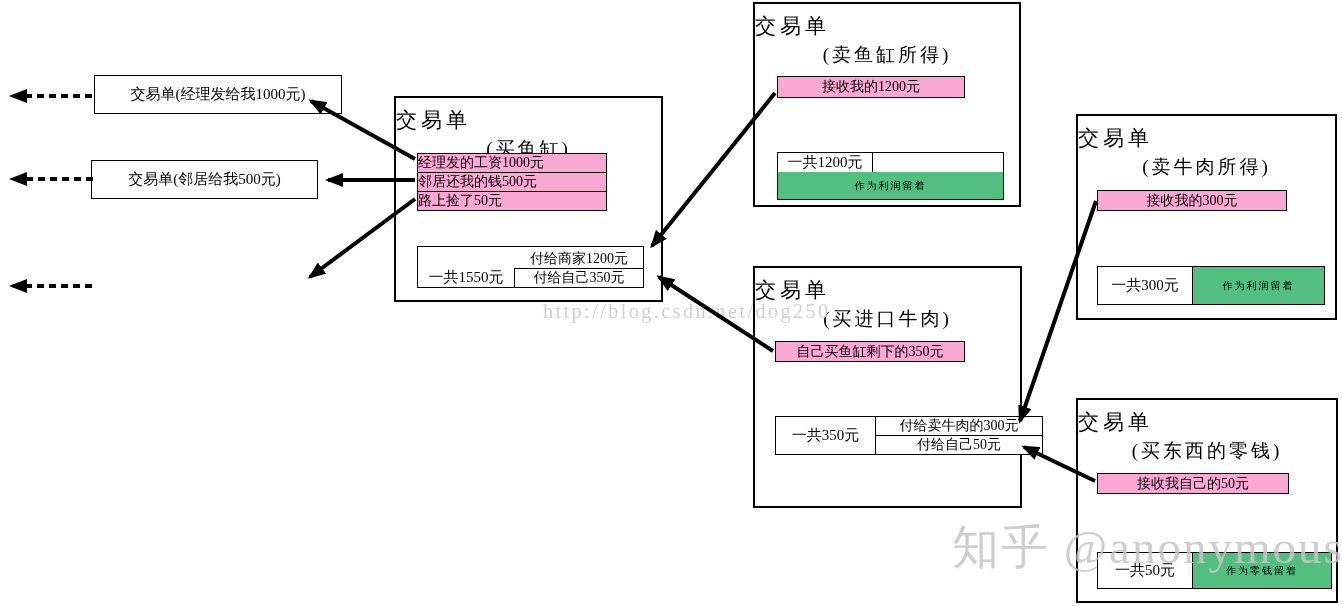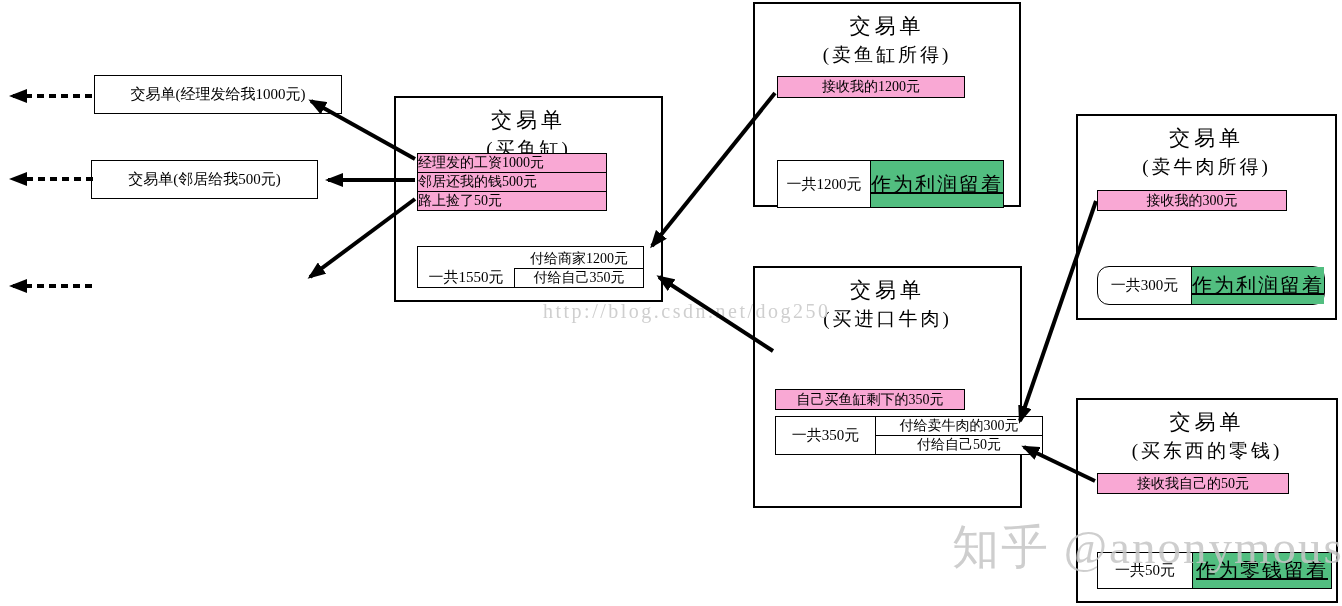--- a/index.html
+++ b/index.html
@@ -2,56 +2,56 @@
 <html><head>
 <meta charset="utf-8">
 <title>UTXO Transaction Diagram</title>
 <style>
   html,body{margin:0;padding:0;background:#fff;}
   body{font-family:"Liberation Serif","DejaVu Serif",serif;color:#000;}
   .stage{position:relative;width:1342px;height:606px;background:#fff;overflow:hidden;}
 
   
   .card{position:absolute;border:2px solid #000;background:#fff;box-sizing:border-box;}
-  .card-title{margin-top:8px;text-align:center;font-size:21px;letter-spacing:4px;white-space:nowrap;}
+  .card-title{margin-top:8px;font-size:21px;letter-spacing:4px;white-space:nowrap;}
   .card-subtitle{text-align:center;font-size:19px;letter-spacing:3px;white-space:nowrap;margin-top:2px;}
 
   .io-table{position:absolute;border:1.5px solid #000;background:#f9a8d4;box-sizing:border-box;}
   .in-row{height:18px;line-height:18px;text-align:left;font-size:14px;white-space:nowrap;overflow:hidden;}
   .in-row + .in-row{border-top:1.5px solid #000;}
   .single-in{display:flex;align-items:center;justify-content:center;font-size:14px;white-space:nowrap;}
 
   .out-table{position:absolute;border:1.5px solid #000;background:#fff;box-sizing:border-box;display:flex;}
   .total-cell{display:flex;align-items:center;justify-content:center;font-size:15px;white-space:nowrap;border-right:1.5px solid #000;box-sizing:border-box;}
   .out-col{flex:1;display:flex;flex-direction:column;}
   .out-row{flex:1;display:flex;align-items:center;justify-content:center;font-size:14px;white-space:nowrap;}
   .out-row + .out-row{border-top:1.5px solid #000;}
-  .out-green{font-size:20px;letter-spacing:2px;text-decoration:underline;}
+  .out-green{font-size:10px;letter-spacing:2px;}
 
   
   .c-buyfish{left:394px;top:96px;width:269px;height:206px;}
   .c-buyfish .io-table{left:21px;top:55px;width:190px;}
   .c-buyfish .out-table{left:21px;top:148px;width:227px;height:42px;align-items:flex-end;}
   .c-buyfish .total-cell{width:97px;}
 
   
   .c-sellfish{left:753px;top:2px;width:268px;height:205px;}
   .c-sellfish .io-table{left:22px;top:72px;width:188px;height:22px;}
-  .c-sellfish .out-table{left:22px;top:156px;width:227px;height:48px;}
+  .c-sellfish .out-table{left:22px;top:148px;width:227px;height:48px;flex-direction:column;}
   .c-sellfish .total-cell{width:95px;}
 
   
   .c-sellbeef{left:1076px;top:114px;width:261px;height:206px;}
   .c-sellbeef .io-table{left:19px;top:74px;width:190px;height:21px;}
-  .c-sellbeef .out-table{left:19px;top:150px;width:228px;height:39px;border-radius:12px;}
+  .c-sellbeef .out-table{left:19px;top:150px;width:228px;height:39px;}
   .c-sellbeef .total-cell{width:95px;}
 
   
   .c-buybeef{left:753px;top:266px;width:269px;height:242px;}
-  .c-buybeef .io-table{left:20px;top:73px;width:190px;height:21px;margin-top:48px;}
+  .c-buybeef .io-table{left:20px;top:73px;width:190px;height:21px;}
   .c-buybeef .out-table{left:20px;top:148px;width:268px;height:39px;}
   .c-buybeef .total-cell{width:100px;}
 
   
   .c-change{left:1076px;top:398px;width:262px;height:205px;}
   .c-change .io-table{left:19px;top:73px;width:192px;height:21px;}
   .c-change .out-table{left:19px;top:152px;width:235px;height:37px;}
   .c-change .total-cell{width:95px;}
 
   

